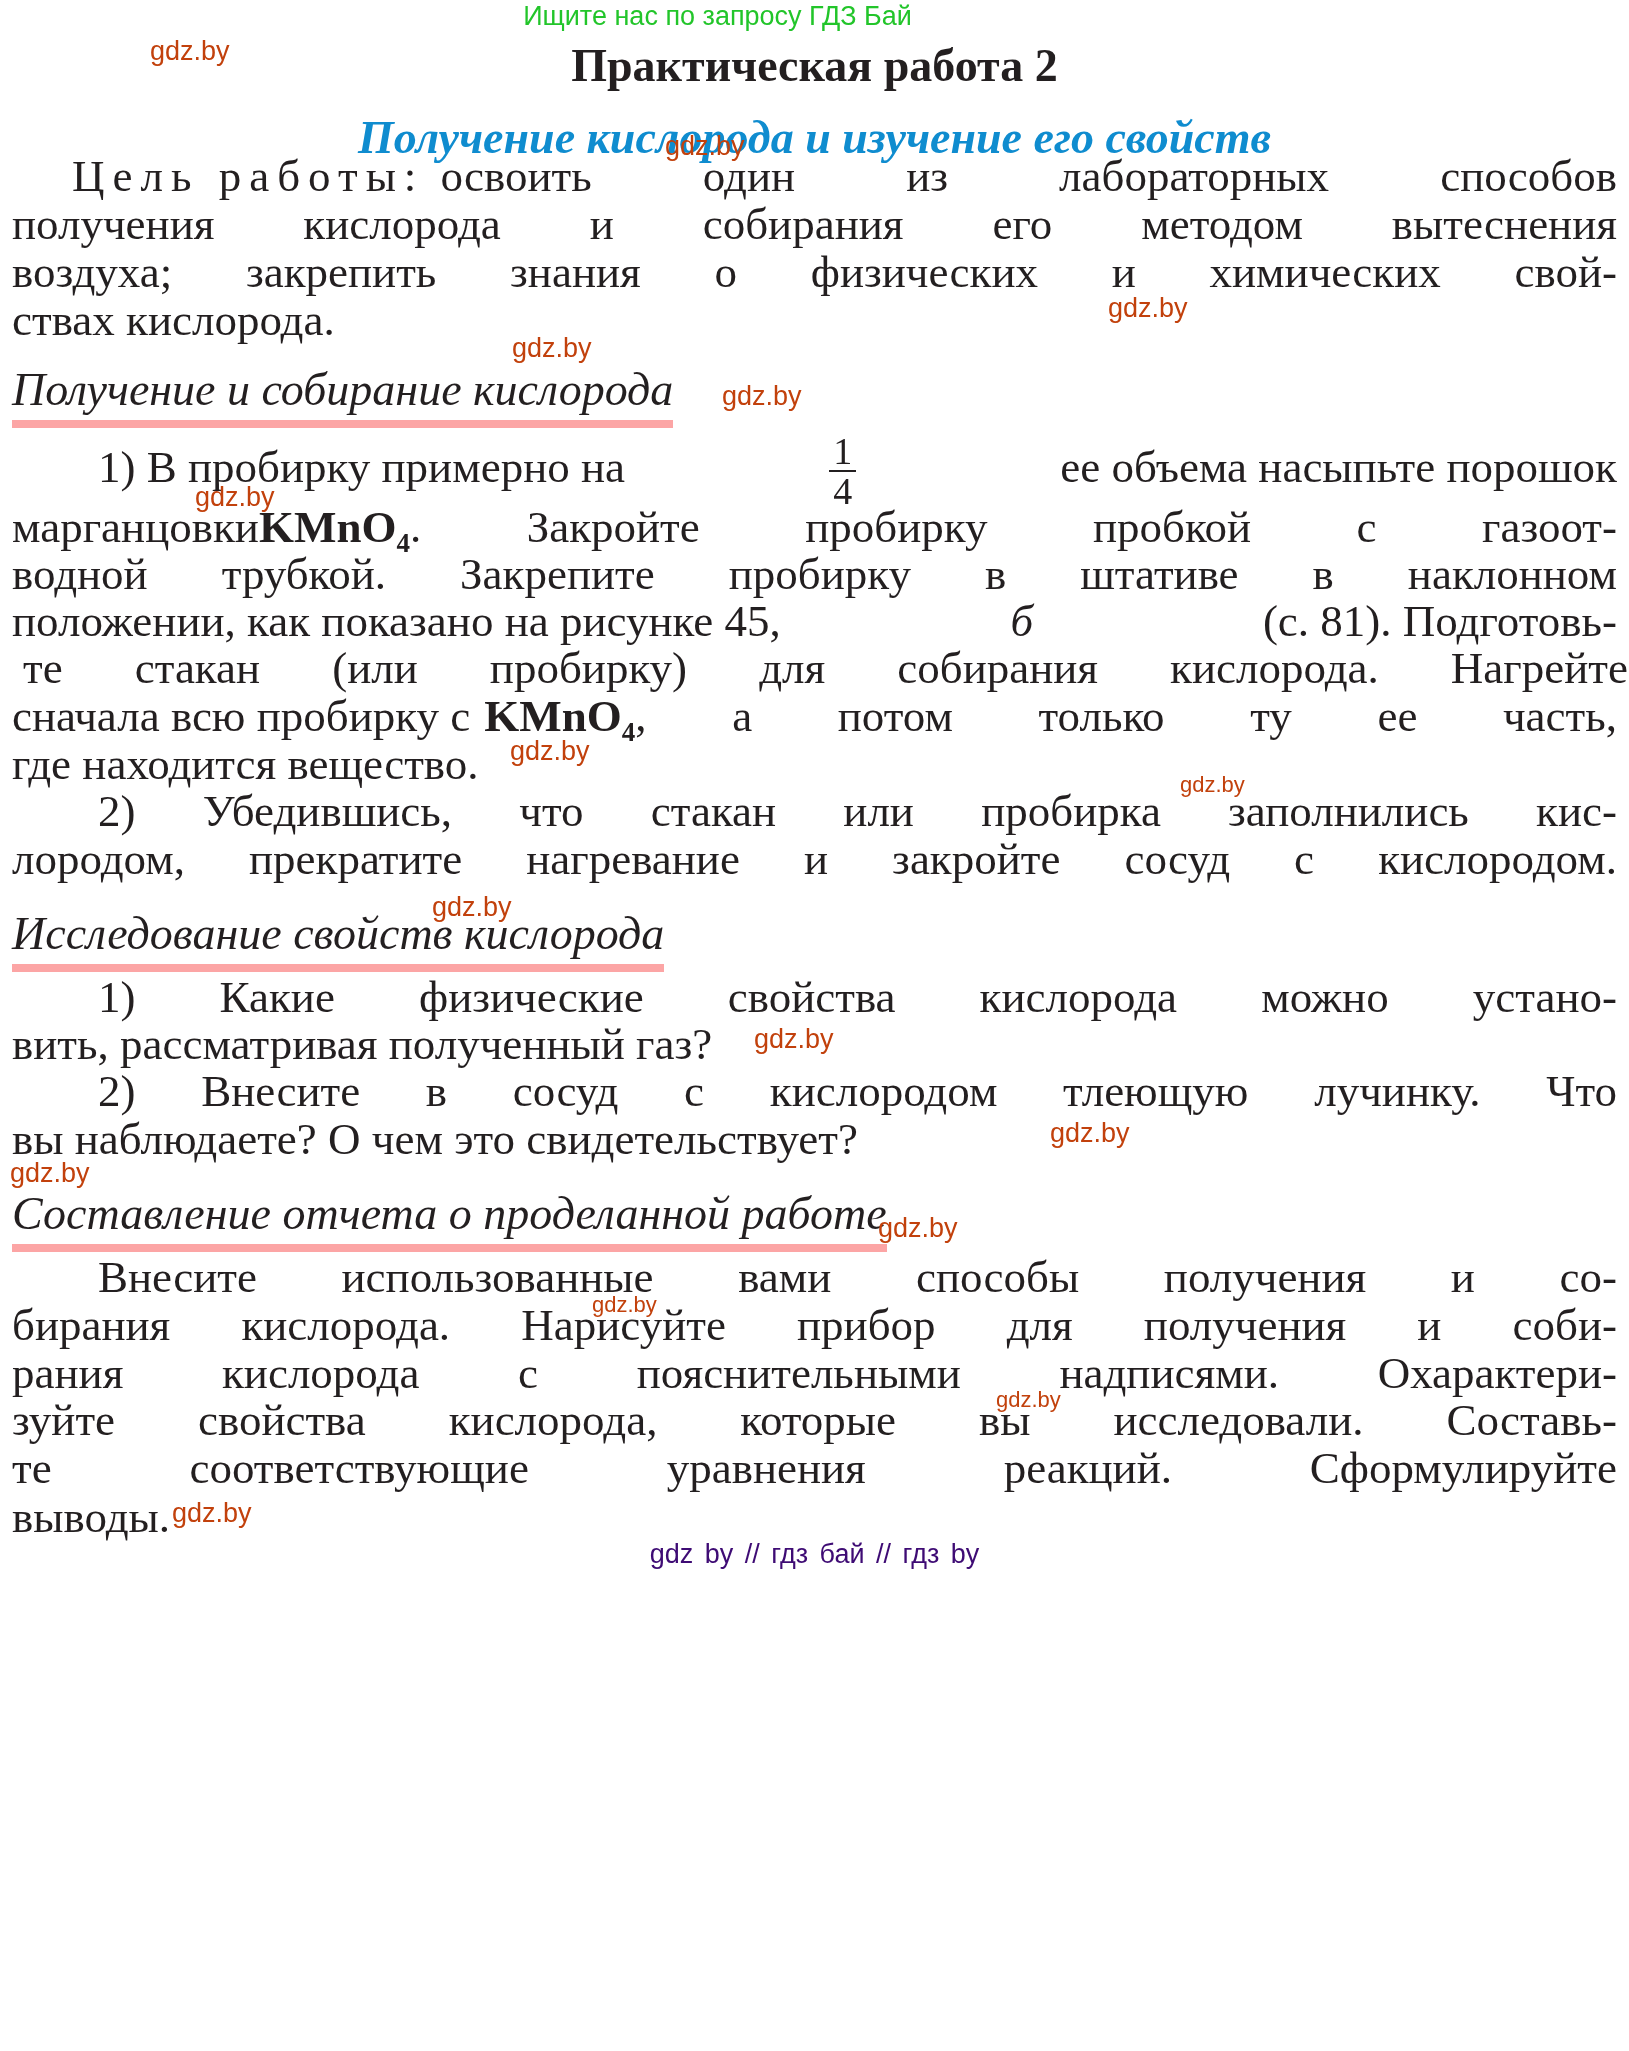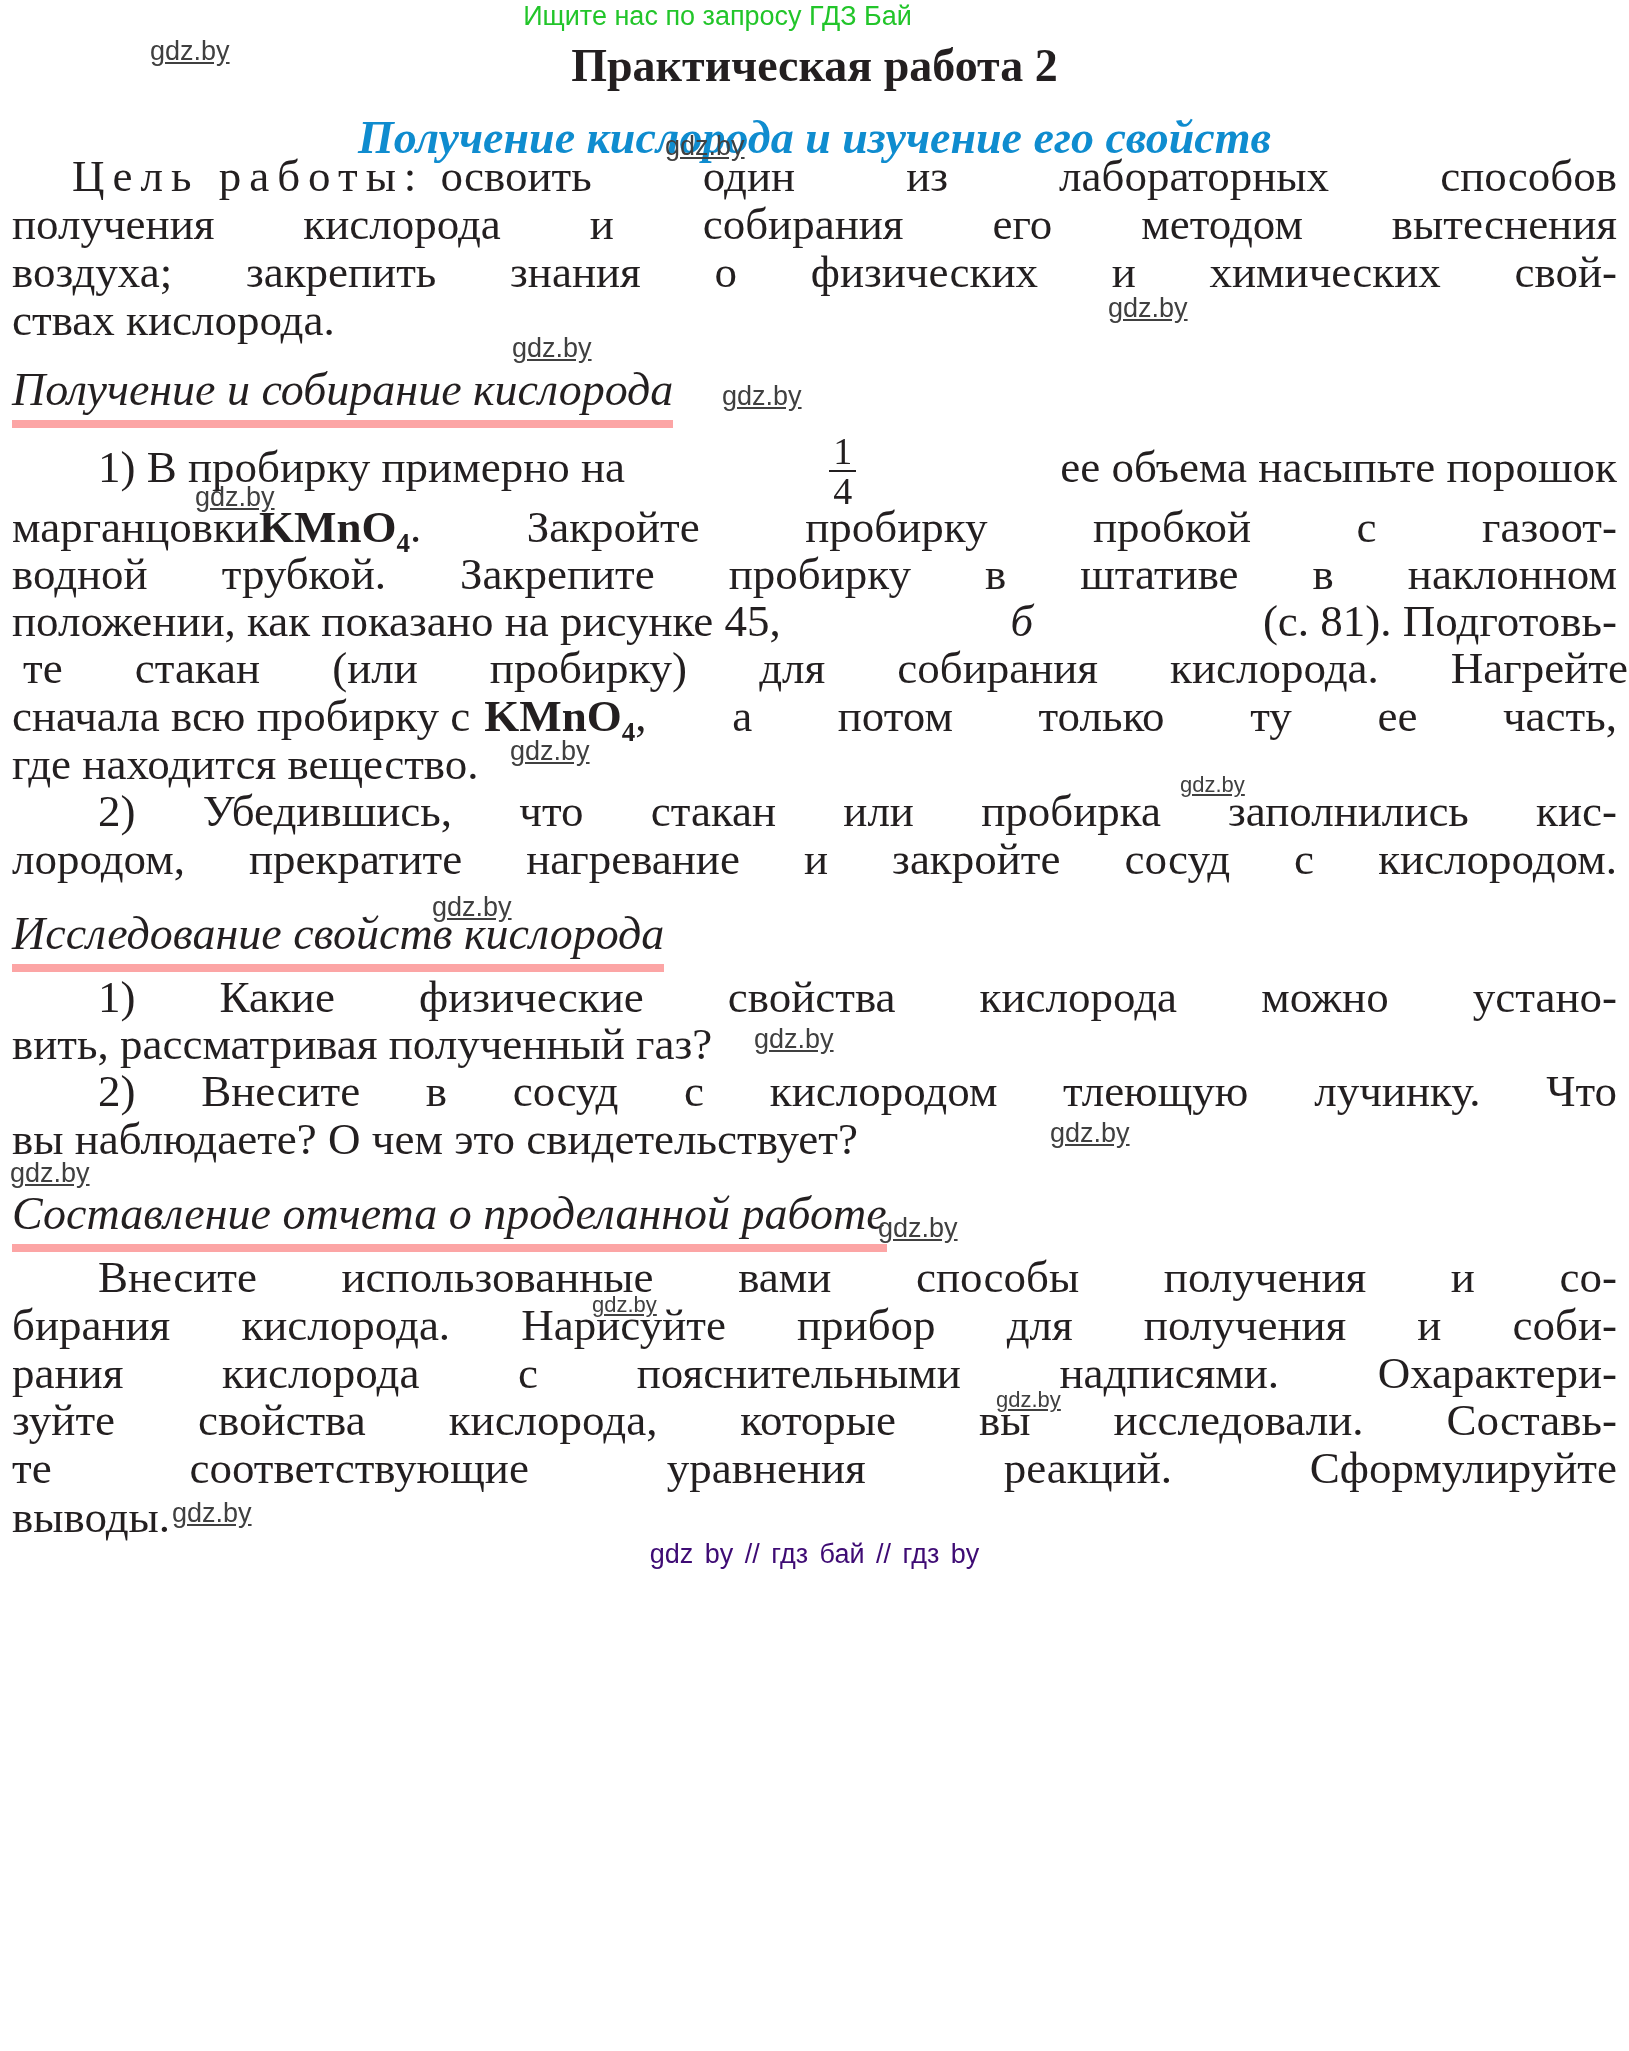--- a/index.html
+++ b/index.html
@@ -20,23 +20,22 @@
     left: 0; width: 1435px; top: 0;
     text-align: center;
     font-family: "Liberation Sans", sans-serif;
     font-size: 27px;
     color: #22c52a;
     line-height: 32px;
   }
   .wm {
     font-family: "Liberation Sans", sans-serif;
     font-size: 27px;
-    color: #404040;
+    color: #c2410c;
     line-height: 30px;
-    text-decoration: underline;
   }
   .wm.small { font-size: 22px; }
   .title {
     left: 0; width: 1629px; top: 38px;
     text-align: center;
     font-family: "Liberation Serif", serif;
     font-weight: bold;
     font-size: 46px;
     line-height: 56px;
     color: #231f20;

